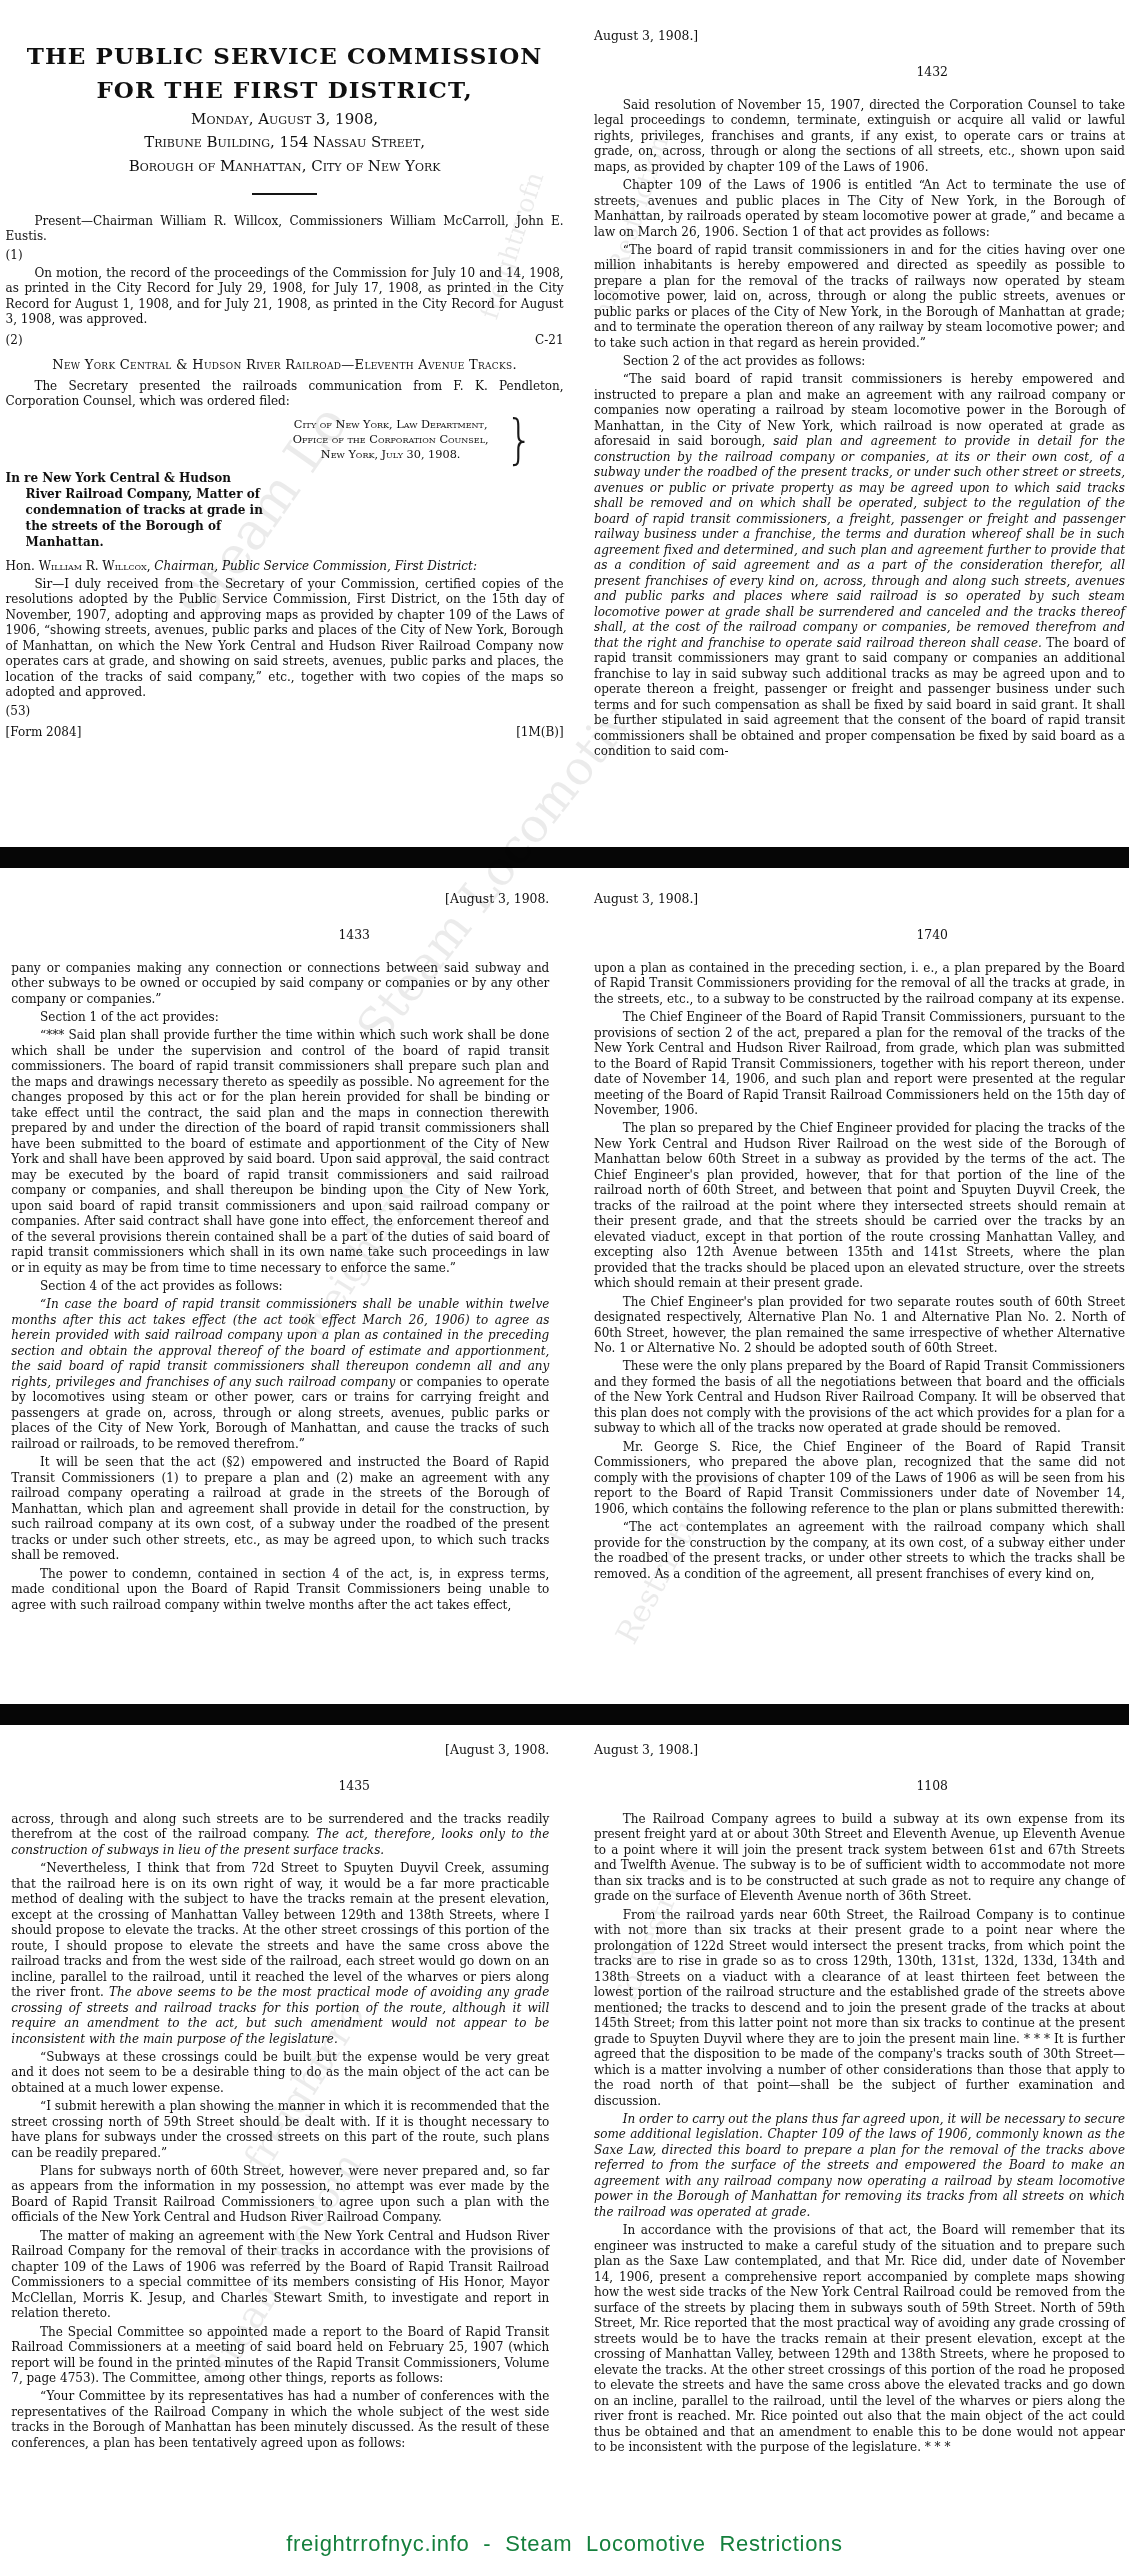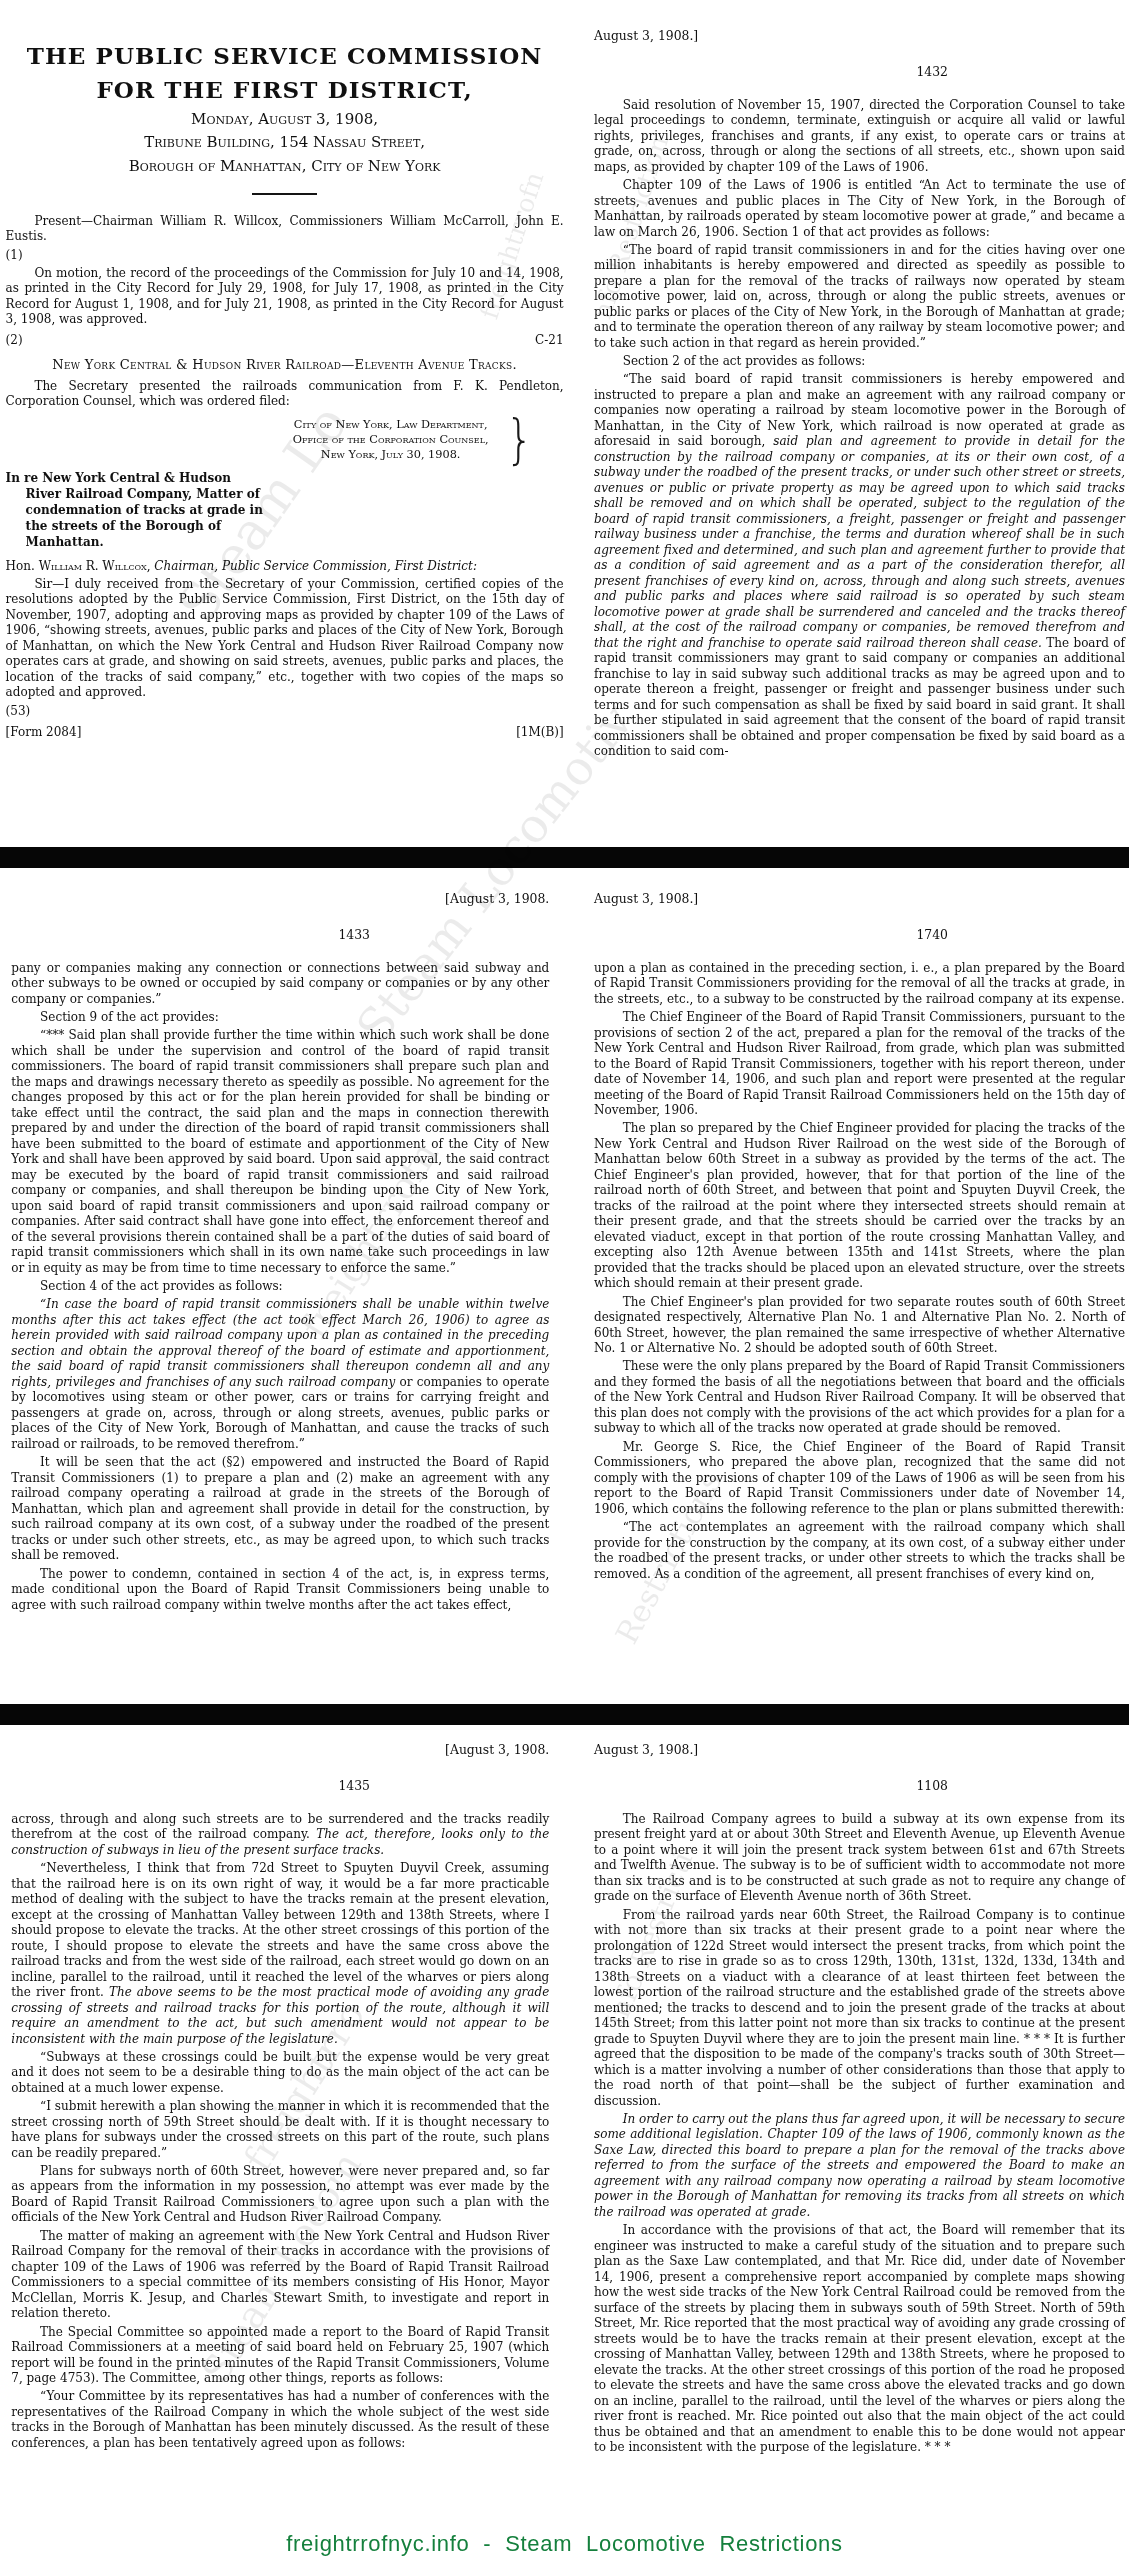--- a/index.html
+++ b/index.html
@@ -87,21 +87,21 @@
       <div class="blk para">Section 2 of the act provides as follows:</div>
       <div class="blk para"><span class="part-plain">“The said board of rapid transit commissioners is hereby empowered and instructed to prepare a plan and make an agreement with any railroad company or companies now operating a railroad by steam locomotive power in the Borough of Manhattan, in the City of New York, which railroad is now operated at grade as aforesaid in said borough, </span><span class="part-italic">said plan and agreement to provide in detail for the construction by the railroad company or companies, at its or their own cost, of a subway under the roadbed of the present tracks, or under such other street or streets, avenues or public or private property as may be agreed upon to which said tracks shall be removed and on which shall be operated, subject to the regulation of the board of rapid transit commissioners, a freight, passenger or freight and passenger railway business under a franchise, the terms and duration whereof shall be in such agreement fixed and determined, and such plan and agreement further to provide that as a condition of said agreement and as a part of the consideration therefor, all present franchises of every kind on, across, through and along such streets, avenues and public parks and places where said railroad is so operated by such steam locomotive power at grade shall be surrendered and canceled and the tracks thereof shall, at the cost of the railroad company or companies, be removed therefrom and that the right and franchise to operate said railroad thereon shall cease.</span><span class="part-plain">  The board of rapid transit commissioners may grant to said company or companies an additional franchise to lay in said subway such additional tracks as may be agreed upon and to operate thereon a freight, passenger or freight and passenger business under such terms and for such compensation as shall be fixed by said board in said grant.  It shall be further stipulated in said agreement that the consent of the board of rapid transit commissioners shall be obtained and proper compensation be fixed by said board as a condition to said com-</span></div>
     </div>
     <div class="page" style="left: 11.3px; top: 891px; width: 538px;">
       <div class="phead">
         <span class="ph-left"></span>
         <span class="ph-center">1433</span>
         <span class="ph-right">[August 3, 1908.</span>
       </div>
       <div class="blk flush">pany or companies making any connection or connections between said subway and other subways to be owned or occupied by said company or companies or by any other company or companies.”</div>
-      <div class="blk para">Section 9 of the act provides:</div>
+      <div class="blk para">Section 1 of the act provides:</div>
       <div class="blk para">“*** Said plan shall provide further the time within which such work shall be done which shall be under the supervision and control of the board of rapid transit commissioners.  The board of rapid transit commissioners shall prepare such plan and the maps and drawings necessary thereto as speedily as possible.  No agreement for the changes proposed by this act or for the plan herein provided for shall be binding or take effect until the contract, the said plan and the maps in connection therewith prepared by and under the direction of the board of rapid transit commissioners shall have been submitted to the board of estimate and apportionment of the City of New York and shall have been approved by said board.  Upon said approval, the said contract may be executed by the board of rapid transit commissioners and said railroad company or companies, and shall thereupon be binding upon the City of New York, upon said board of rapid transit commissioners and upon said railroad company or companies.  After said contract shall have gone into effect, the enforcement thereof and of the several provisions therein contained shall be a part of the duties of said board of rapid transit commissioners which shall in its own name take such proceedings in law or in equity as may be from time to time necessary to enforce the same.”</div>
       <div class="blk para">Section 4 of the act provides as follows:</div>
       <div class="blk para"><span class="part-italic">“In case the board of rapid transit commissioners shall be unable within twelve months after this act takes effect (the act took effect March 26, 1906) to agree as herein provided with said railroad company upon a plan as contained in the preceding section and obtain the approval thereof of the board of estimate and apportionment, the said board of rapid transit commissioners shall thereupon condemn all and any rights, privileges and franchises of any such railroad company </span><span class="part-plain">or companies to operate by locomotives using steam or other power, cars or trains for carrying freight and passengers at grade on, across, through or along streets, avenues, public parks or places of the City of New York, Borough of Manhattan, and cause the tracks of such railroad or railroads, to be removed therefrom.”</span></div>
       <div class="blk para">It will be seen that the act (§2) empowered and instructed the Board of Rapid Transit Commissioners (1) to prepare a plan and (2) make an agreement with any railroad company operating a railroad at grade in the streets of the Borough of Manhattan, which plan and agreement shall provide in detail for the construction, by such railroad company at its own cost, of a subway under the roadbed of the present tracks or under such other streets, etc., as may be agreed upon, to which such tracks shall be removed.</div>
       <div class="blk para">The power to condemn, contained in section 4 of the act, is, in express terms, made conditional upon the Board of Rapid Transit Commissioners being unable to agree with such railroad company within twelve months after the act takes effect,</div>
     </div>
     <div class="page" style="left: 594px; top: 891px; width: 531px;">
       <div class="phead">
         <span class="ph-left">August 3, 1908.]</span>
         <span class="ph-center">1740</span>

